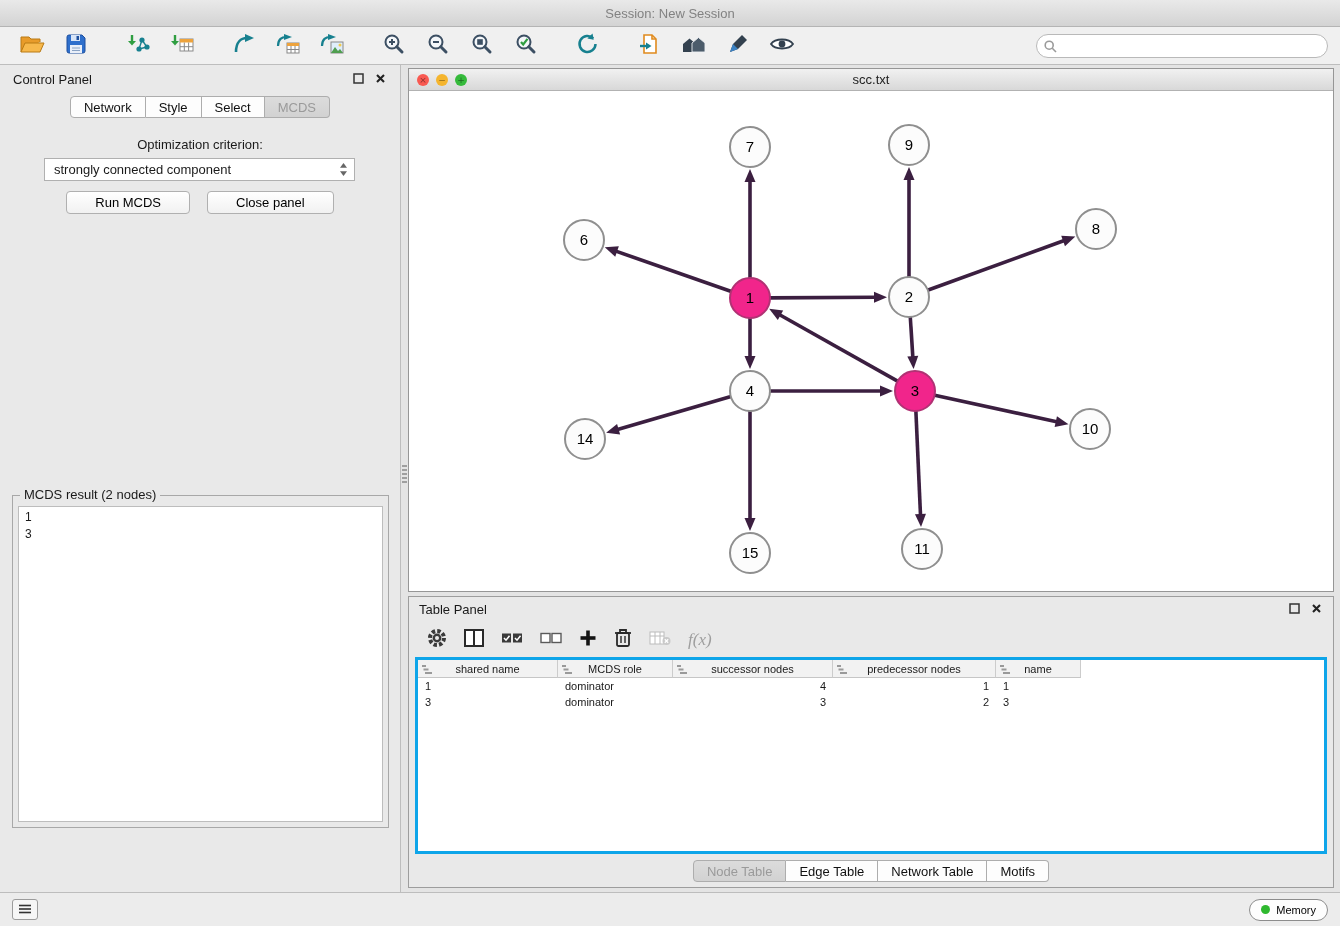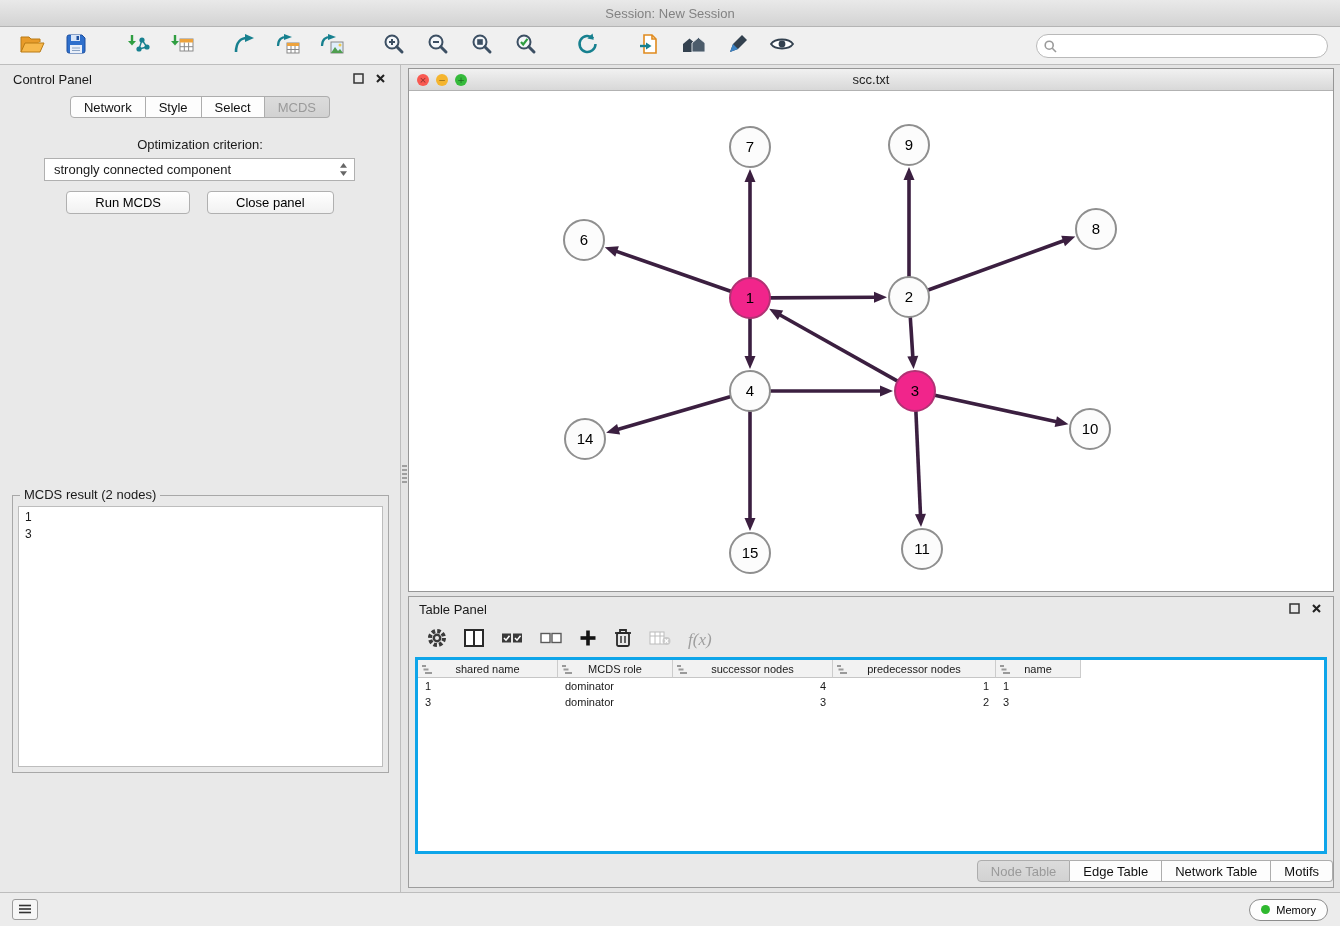--- a/index.html
+++ b/index.html
@@ -35,21 +35,21 @@
   .seg:first-child { border-left-width:1px; border-radius:4px 0 0 4px; }
   .seg:last-child { border-radius:0 4px 4px 0; }
   .seg.active { background:linear-gradient(#dcdcdc,#d2d2d2); color:#9a9a9a; }
   .opt-label { position:absolute; top:72px; left:0; right:0; text-align:center; font-size:13px; }
   .dropdown { position:absolute; top:93px; left:44px; width:311px; height:23px; background:#fff; border:1px solid #b0b0b0;
     border-radius:0; display:flex; align-items:center; padding:0 6px 0 9px; font-size:13px; cursor:pointer; }
   .dd-arrows { margin-left:auto; display:flex; }
   .btn-row { position:absolute; top:126px; left:0; right:0; display:flex; justify-content:center; gap:17px; }
   .cp-btn { height:23px; padding:0 28px; font-size:13px; font-family:"Liberation Sans",sans-serif;
     background:linear-gradient(#ffffff,#f1f1f1); border:1px solid #b0b0b0; border-radius:4px; cursor:pointer; }
-  .result-box { position:absolute; top:430px; left:12px; width:377px; height:278px; border:1px solid #a8a8a8; }
+  .result-box { position:absolute; top:430px; left:12px; width:377px; height:333px; border:1px solid #a8a8a8; }
   .result-title { position:absolute; top:-9px; left:7px; background:#e9e9e9; padding:0 4px; font-size:13px; }
   .result-inner { position:absolute; left:5px; right:5px; top:10px; bottom:5px; background:#fff; border:1px solid #bdbdbd;
     font-size:12px; line-height:17px; padding:2px 6px; overflow:hidden; }
 
   
   .splitter { width:7px; flex:0 0 auto; background:#e4e4e4; position:relative; cursor:col-resize; }
   .splitter-handle { position:absolute; top:398px; left:1px; width:5px; height:22px;
     background:repeating-linear-gradient(#e4e4e4 0 2px, #9f9f9f 2px 4px); }
 
   
@@ -71,21 +71,21 @@
   .tp-toolbar { height:35px; flex:0 0 auto; display:flex; align-items:center; gap:17px; padding:0 0 0 18px; }
   .ttbtn { background:none; border:none; display:flex; align-items:center; justify-content:center; cursor:pointer; padding:0; }
   .fx-label { font-family:"Liberation Serif",serif; font-style:italic; font-size:17px; color:#9e9e9e; }
   .table-area { flex:1; margin:0 6px; background:#fff; border:3px solid #0ea5e9; overflow:hidden; font-size:11px; }
   .thead { display:flex; height:18px; }
   .th { position:relative; height:18px; background:#f2f2f2; border-right:1px solid #cccccc; border-bottom:1px solid #c6c6c6;
     display:flex; align-items:center; justify-content:center; font-size:11px; cursor:pointer; }
   .th .sort-ic { position:absolute; left:4px; top:4px; }
   .tr { display:flex; height:16px; line-height:16px; cursor:default; }
   .td { padding:0 7px; height:16px; overflow:hidden; white-space:nowrap; }
-  .tp-tabs { height:33px; flex:0 0 auto; display:flex; align-items:center; justify-content:flex-end; }
+  .tp-tabs { height:33px; flex:0 0 auto; display:flex; align-items:center; justify-content:center; }
 
   
   .statusbar { height:34px; flex:0 0 auto; background:#ececec; border-top:1px solid #bdbdbd; display:flex; align-items:center; padding:0 12px; }
   .console-btn { width:26px; height:21px; background:#f6f6f6; border:1px solid #9c9c9c; border-radius:3px;
     display:flex; align-items:center; justify-content:center; cursor:pointer; }
   .memory-btn { margin-left:auto; height:22px; background:#fdfdfd; border:1px solid #8d8d8d; border-radius:11px;
     display:flex; align-items:center; gap:6px; padding:0 11px; font-size:11px; font-family:"Liberation Sans",sans-serif; cursor:pointer; }
   .mem-dot { width:9px; height:9px; border-radius:50%; background:#2eb82e; }
 </style>
 </head>

